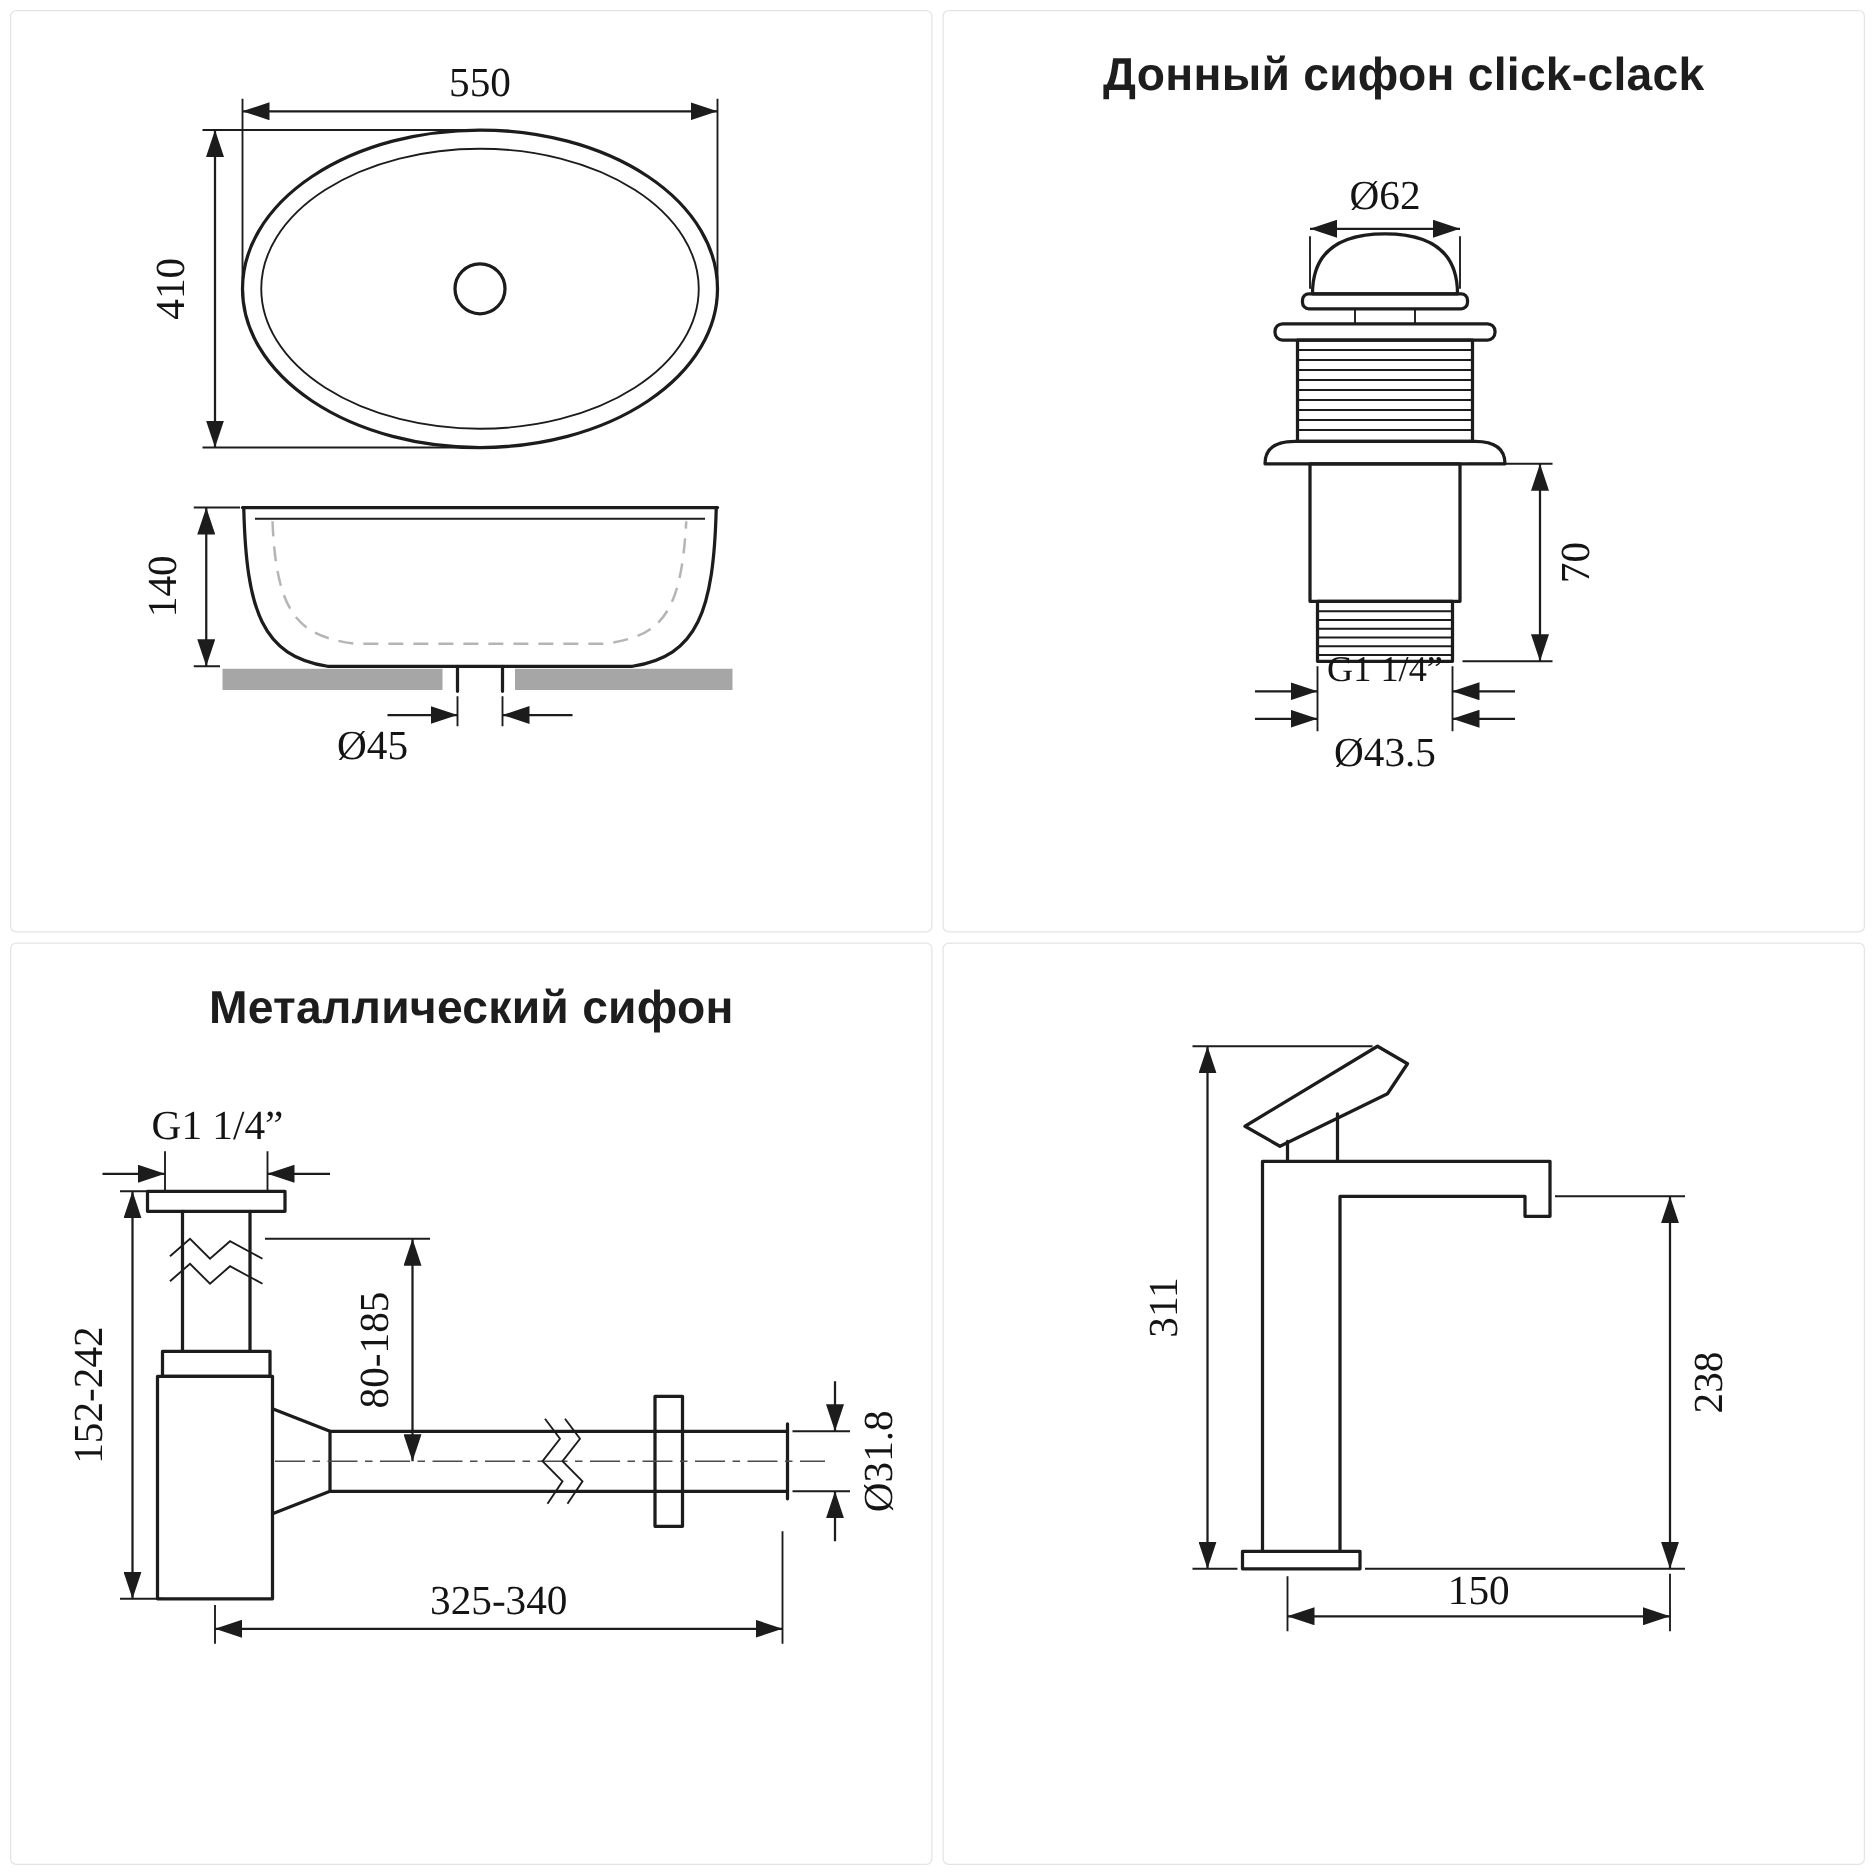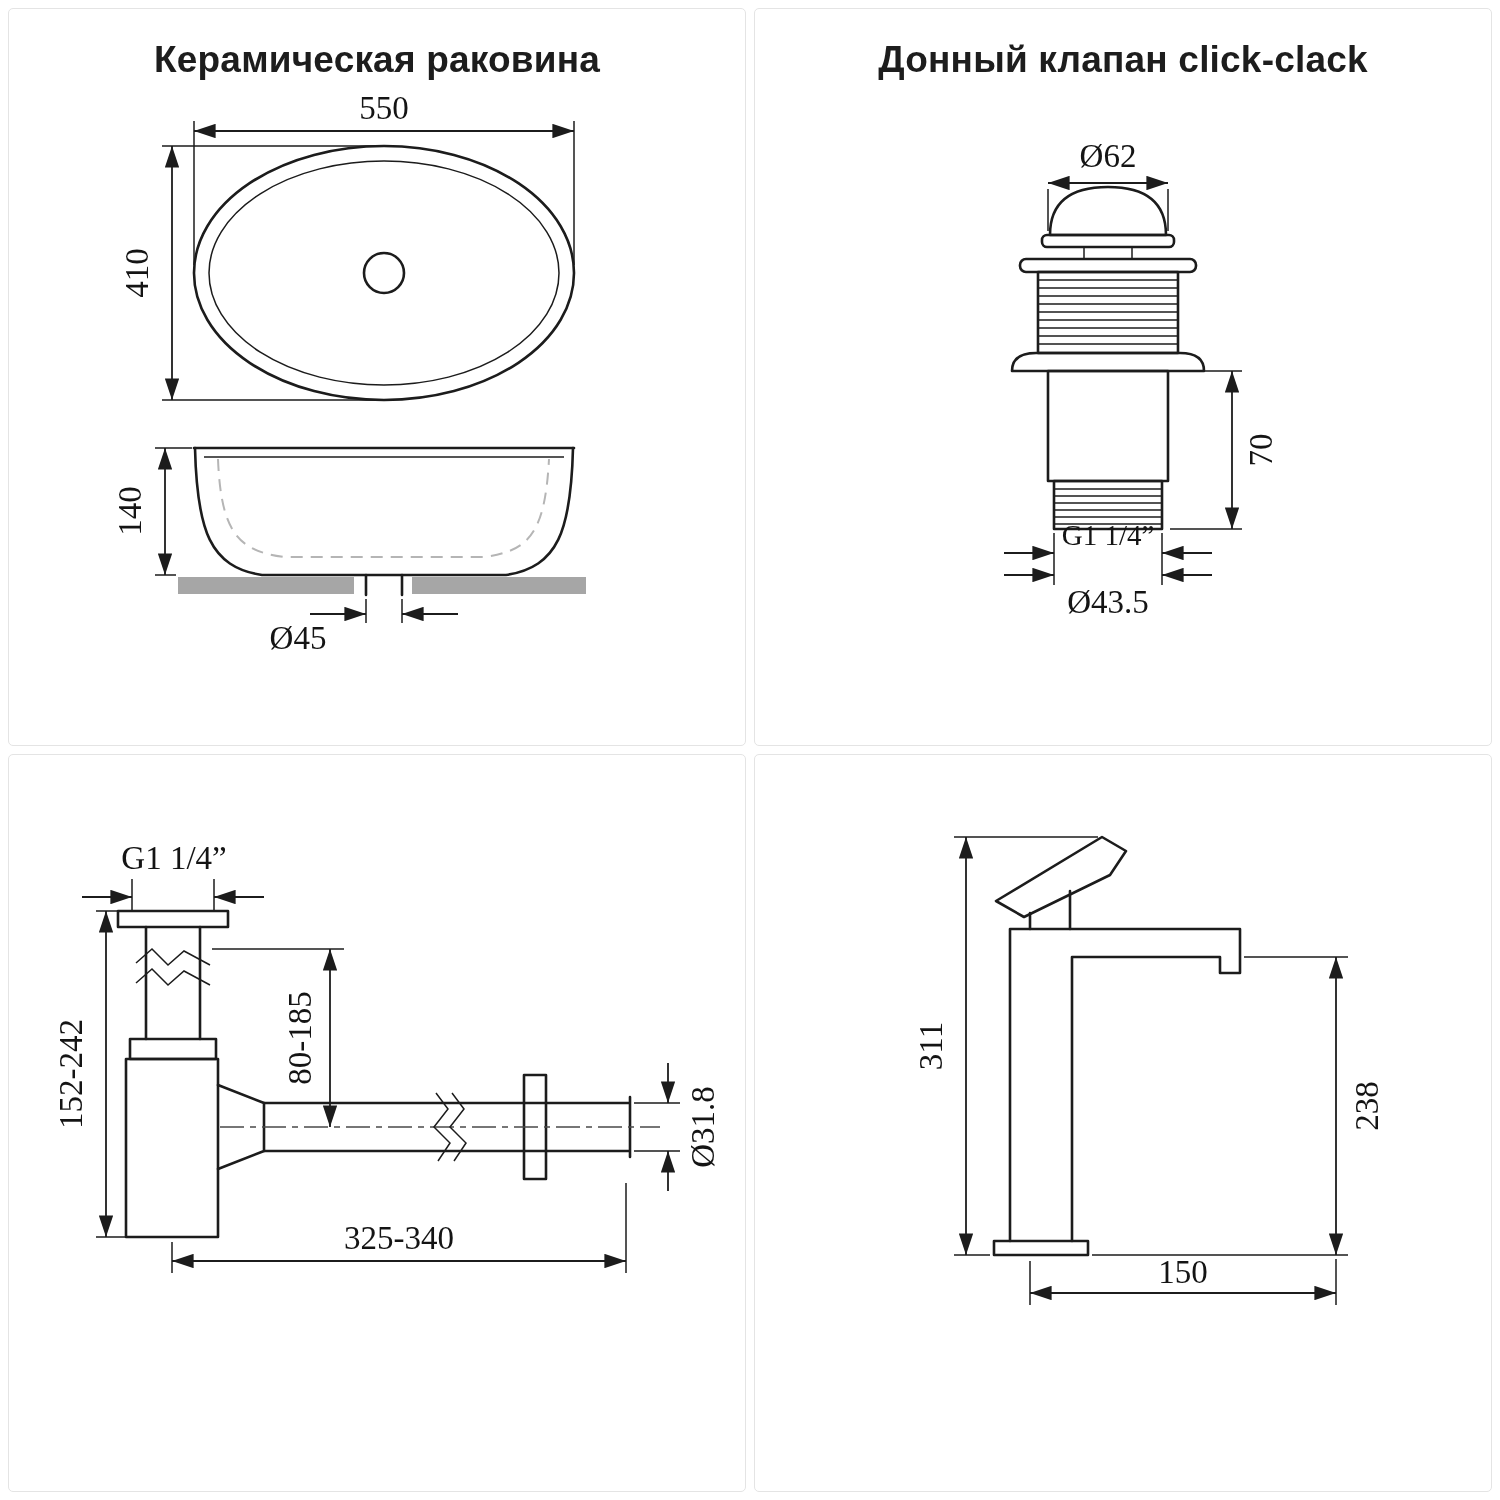--- a/index.html
+++ b/index.html
@@ -27,21 +27,20 @@
   .dim { font-family: "Liberation Serif", serif; font-size: 33px; fill: #141414; }
   .dim-sm { font-size: 29px; }
   text { user-select: none; }
 </style>
 </head>
 <body>
 
 <div class="grid">
 
   <div class="panel">
-    <h2 class="panel-title">Керамическая раковина</h2>
     <svg class="drawing" width="730" height="600" viewBox="0 0 730 600">
       <defs>
         <marker id="m1" viewBox="0 0 12 8" refX="12" refY="4" markerWidth="12" markerHeight="8" orient="auto-start-reverse">
           <path d="M0,0 L12,4 L0,8 Z" fill="#1c1c1c"></path>
         </marker>
       </defs>
       <g>
         <ellipse class="o" cx="372" cy="190" rx="190" ry="127"></ellipse>
         <ellipse class="t" cx="372" cy="190" rx="175" ry="112" stroke-width="2"></ellipse>
         <circle class="o" cx="372" cy="190" r="20" stroke-width="2.2"></circle>
@@ -73,21 +72,21 @@
       <g>
         <path class="t" d="M354,516 V540 M390,516 V540"></path>
         <line class="d" x1="298" y1="531" x2="354" y2="531" marker-end="url(#m1)"></line>
         <line class="d" x1="446" y1="531" x2="390" y2="531" marker-end="url(#m1)"></line>
         <text class="dim" x="286" y="566" text-anchor="middle">Ø45</text>
       </g>
     </svg>
   </div>
 
   <div class="panel">
-    <h2 class="panel-title">Донный клапан click-clack</h2>
+    <h2 class="panel-title">Донный сифон click-clack</h2>
     <svg class="drawing" width="730" height="600" viewBox="0 0 730 600">
       <defs>
         <marker id="m2" viewBox="0 0 12 8" refX="12" refY="4" markerWidth="12" markerHeight="8" orient="auto-start-reverse">
           <path d="M0,0 L12,4 L0,8 Z" fill="#1c1c1c"></path>
         </marker>
       </defs>
       <g>
         <text class="dim" x="350" y="84" text-anchor="middle">Ø62</text>
         <line class="d" x1="290" y1="100" x2="410" y2="100" marker-start="url(#m2)" marker-end="url(#m2)"></line>
         <path class="t" d="M290,106 V148 M410,106 V148"></path>
@@ -117,20 +116,21 @@
       </g>
       <g>
         <line class="d" x1="246" y1="492" x2="296" y2="492" marker-end="url(#m2)"></line>
         <line class="d" x1="454" y1="492" x2="404" y2="492" marker-end="url(#m2)"></line>
         <text class="dim" x="350" y="530" text-anchor="middle">Ø43.5</text>
       </g>
     </svg>
   </div>
 
   <div class="panel">
+    <h2 class="panel-title">Металлический сифон</h2>
     <svg class="drawing" width="730" height="600" viewBox="0 0 730 600">
       <defs>
         <marker id="m3" viewBox="0 0 12 8" refX="12" refY="4" markerWidth="12" markerHeight="8" orient="auto-start-reverse">
           <path d="M0,0 L12,4 L0,8 Z" fill="#1c1c1c"></path>
         </marker>
       </defs>
       <g>
         <text class="dim" x="162" y="82" text-anchor="middle">G1 1/4”</text>
         <path class="t" d="M120,92 V124 M202,92 V124"></path>
         <line class="d" x1="70" y1="110" x2="120" y2="110" marker-end="url(#m3)"></line>

